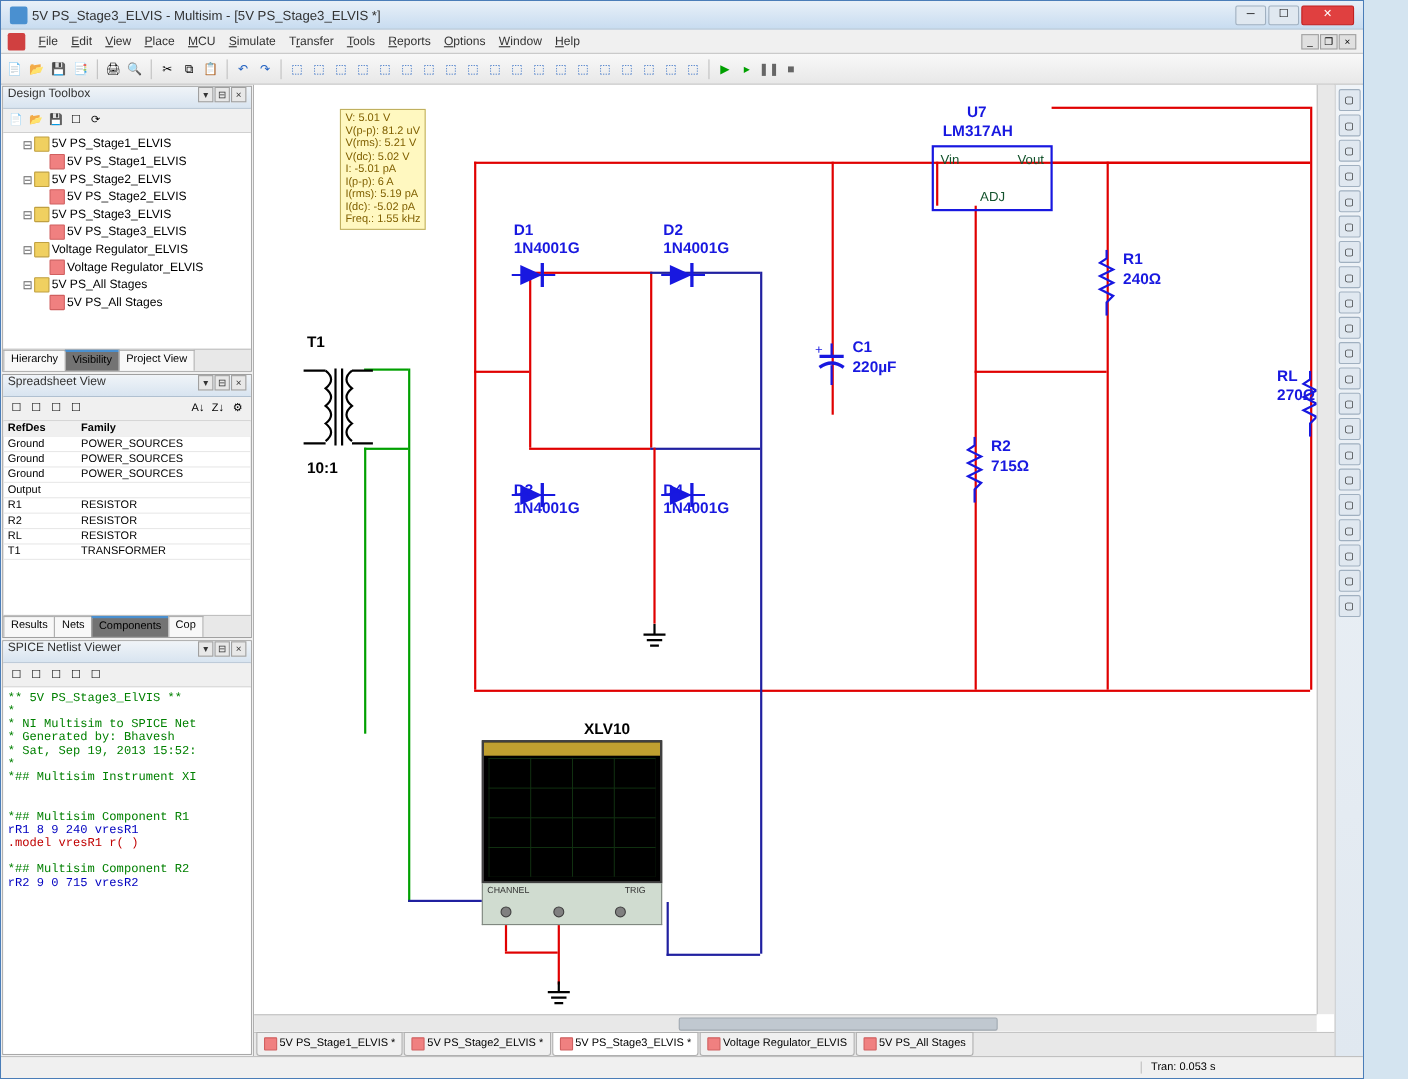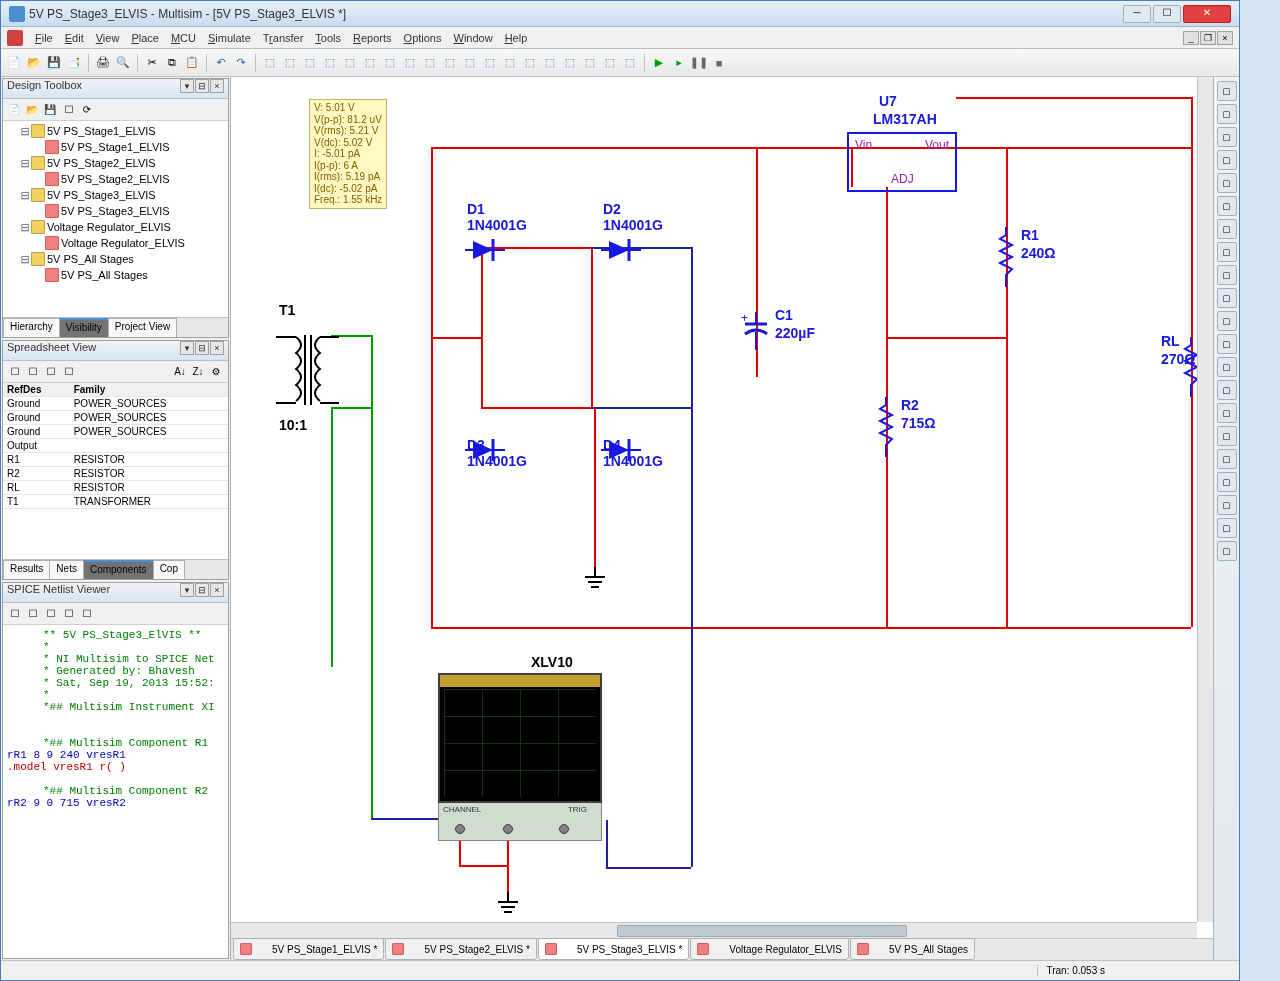--- a/index.html
+++ b/index.html
@@ -39,30 +39,30 @@
   .ind1 { padding-left: 14px; }
   .ind2 { padding-left: 28px; }
   .paneltabs { height: 20px; background: #e8e8e8; border-top: 1px solid #c0c0c0; display: flex; font-size: 10px; }
   .ptab { padding: 2px 6px; border: 1px solid #b0b0b0; border-bottom: none; background: #f8f8f8; cursor: pointer; margin-right: -1px; }
   .ptab.active { background: #737373; border-top: 2px solid #4a90d0; }
   .spread { flex: 1; overflow: auto; font-size: 10px; }
   .spread table { width: 100%; border-collapse: collapse; }
   .spread th, .spread td { text-align: left; padding: 1px 4px; border-bottom: 1px solid #e8e8e8; }
   .spread th { background: #f0f0f0; position: sticky; top: 0; }
   .netlist { flex: 1; overflow: auto; padding: 4px; font-family: "Courier New", monospace; font-size: 11px; background: #fff; }
-  .netlist .green { color: #008000; margin-left: 36px; }
+  .netlist .green { color: #008000; }
   .netlist .blue { color: #0000c0; }
   .netlist .red { color: #c00000; }
   .canvasarea { flex: 1; display: flex; flex-direction: column; background: #fff; position: relative; }
   .canvas { flex: 1; position: relative; overflow: hidden; background: #fff; }
   .scrollv { position: absolute; right: 0; top: 0; bottom: 16px; width: 16px; background: #e8e8e8; border-left: 1px solid #c0c0c0; }
   .scrollh { position: absolute; left: 0; right: 16px; bottom: 0; height: 16px; background: #e8e8e8; border-top: 1px solid #c0c0c0; display: flex; align-items: center; }
   .scrollh .thumb { position: absolute; left: 40%; width: 30%; height: 12px; top: 2px; background: #c0c8d0; border: 1px solid #a0a8b0; border-radius: 2px; }
   .bottomtabs { height: 22px; background: #e8e8e8; border-top: 1px solid #c0c0c0; display: flex; align-items: flex-end; padding: 0 2px; }
-  .btab { padding: 4px 6px; border: 1px solid #b0b0b0; background: #f0f0f0; font-size: 10px; cursor: pointer; margin-right: 1px; border-radius: 0 0 3px 3px; display: flex; align-items: center; gap: 20px; }
+  .btab { padding: 4px 6px; border: 1px solid #b0b0b0; background: #f0f0f0; font-size: 10px; cursor: pointer; margin-right: 1px; border-radius: 0 0 3px 3px; display: flex; align-items: flex-start; gap: 2px; }
   .btab.active { background: #fff; }
   .btab .ficon { width: 12px; height: 12px; }
   .rightcol { width: 26px; background: linear-gradient(#f0f4f8, #e0e8f0); border-left: 1px solid #b0b0b0; display: flex; flex-direction: column; align-items: center; padding: 4px 0; gap: 3px; }
   .rtb { width: 20px; height: 20px; background: #e0e8f0; border: 1px solid #a0b0c0; border-radius: 2px; cursor: pointer; font-size: 9px; text-align: center; line-height: 18px; }
   .statusbar { height: 20px; background: #f0f0f0; border-top: 1px solid #c0c0c0; display: flex; align-items: center; padding: 0 6px; font-size: 10px; }
   .statusbar .spacer { flex: 1; }
   .statusbar .cell { border-left: 1px solid #c0c0c0; padding: 0 8px; }
   
   .wire { position: absolute; }
   .wire.h { height: 2px; }
@@ -75,21 +75,21 @@
   .probe { position: absolute; background: #fff8c0; border: 1px solid #c0b060; padding: 2px 4px; font-size: 10px; color: #806000; font-family: Arial; line-height: 1.15; }
   
   .scope { position: absolute; width: 164px; }
   .scope .screen { width: 164px; height: 130px; background: #000; border: 2px solid #404040; position: relative; }
   .scope .screen::before { content: ""; position: absolute; top: 0; left: 0; right: 0; height: 12px; background: #c0a030; }
   .scope .grid { position: absolute; inset: 14px 4px 4px 4px; background-image: linear-gradient(#103010 1px, transparent 1px), linear-gradient(90deg, #103010 1px, transparent 1px); background-size: 25% 25%; }
   .scope .base { height: 38px; background: #d0dcd0; border: 1px solid #808880; border-top: none; position: relative; font-size: 8px; color: #333; }
   .scope .base .port { position: absolute; width: 10px; height: 10px; border-radius: 50%; background: #808080; border: 1px solid #404040; bottom: 6px; }
   .diode { position: absolute; }
   .u7 { position: absolute; border: 2px solid #1818e0; width: 110px; height: 60px; }
-  .u7 .pin { position: absolute; color: #a21caf; font-size: 12px; }
+  .u7 .pin { position: absolute; color: #14532d; font-size: 12px; }
   .res { position: absolute; }
   .cap { position: absolute; }
   .gnd { position: absolute; }
   .trans { position: absolute; }
 </style>
 </head>
 <body>
 
 <div class="window">
 
@@ -459,21 +459,21 @@
         </div>
         <div class="lbl" style="left:544px;top:230px">C1</div>
         <div class="lbl" style="left:544px;top:248px">220µF</div>
 
         <div class="u7" style="left:616px;top:55px">
           <span class="pin" style="left:6px;top:4px">Vin</span>
           <span class="pin" style="right:6px;top:4px">Vout</span>
           <span class="pin" style="left:42px;bottom:4px">ADJ</span>
         </div>
         <div class="lbl" style="left:648px;top:16px">U7</div>
-        <div class="lbl" style="left:642px;top:34px">LM317AH</div>
+        <div class="lbl" style="left:626px;top:34px">LM317AH</div>
 
         <div class="res" style="left:766px;top:150px">
           <svg width="18" height="60">
               <path d="M9 0 L9 8 L3 12 L15 18 L3 24 L15 30 L3 36 L15 42 L9 48 L9 60" stroke="#1818e0" fill="none" stroke-width="2"></path>
             </svg>
         </div>
         <div class="lbl" style="left:790px;top:150px">R1</div>
         <div class="lbl" style="left:790px;top:168px">240Ω</div>
 
         <div class="res" style="left:646px;top:320px">

